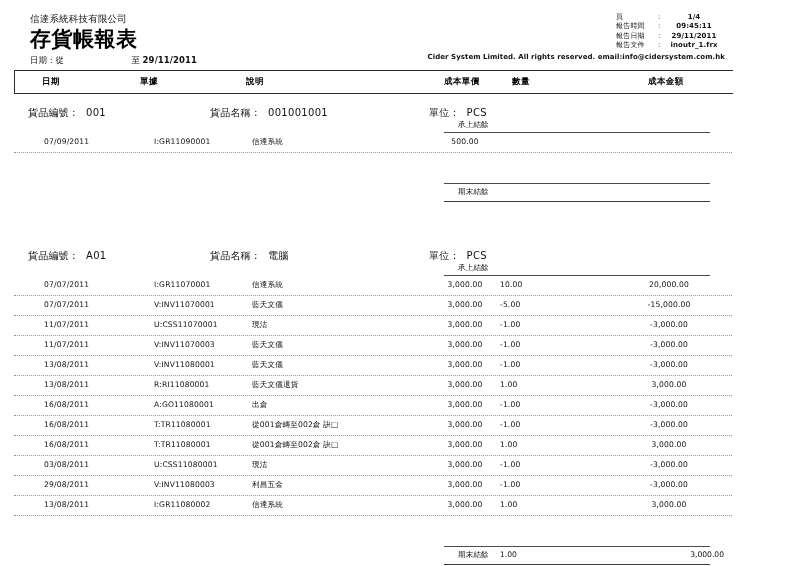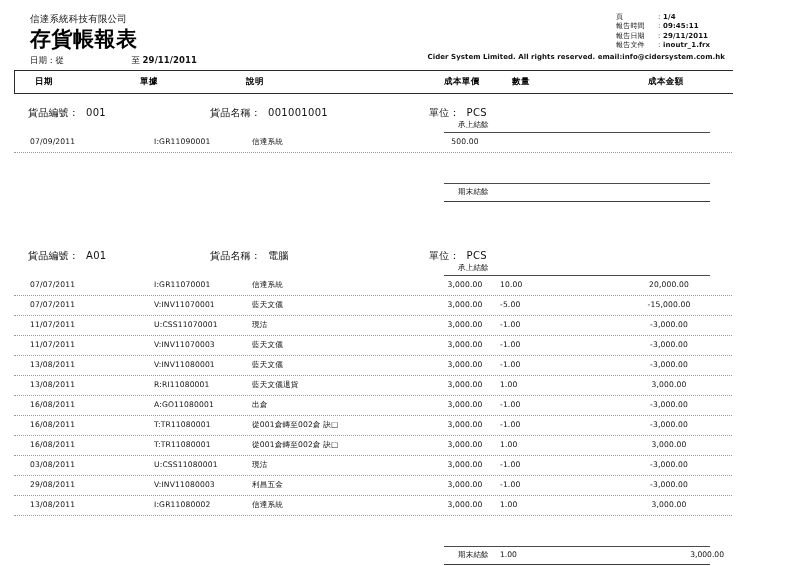--- a/index.html
+++ b/index.html
@@ -70,21 +70,21 @@
   }
   .meta-line .mlabel {
     display: inline-block;
     width: 42px;
     text-align: left;
     letter-spacing: .2px;
   }
   .meta-line .msep { display: inline-block; width: 5px; text-align: left; }
   .meta-line .mval {
     display: inline-block;
-    text-align: left;
+    text-align: center;
     min-width: 62px;
     font-weight: bold;
     letter-spacing: .1px;
   }
   .copyright {
     font-size: 7px;
     line-height: 10px;
     margin-top: 1px;
     color: #111;
     font-weight: bold;
@@ -119,21 +119,21 @@
     content: "";
     position: absolute;
     top: 0; bottom: 0;
     width: 1px;
     background: #2b2b2b;
   }
   .thead::before { left: 0; }
   .thead::after { right: 0; }
 
   
-  .c-date   { left: 21px; font-family: Liberation Mono, monospace; }
+  .c-date   { left: 28px; font-family: Liberation Mono, monospace; }
   .c-doc    { left: 126px; }
   .c-desc   { left: 232px; }
   .c-price  { left: 430px; }
   .c-qty    { left: 498px; }
   .c-amt    { left: 634px; }
 
   
   .group { position: relative; }
   .grp-head {
     position: relative;
@@ -185,21 +185,21 @@
     position: absolute;
     top: 4px;
     font-size: 7.6px;
     color: #111;
     white-space: nowrap;
     letter-spacing: .15px;
   }
   .drow .cell.num {
     text-align: center;
   }
-  .cell.v-date  { left: 16px; }
+  .cell.v-date  { left: 30px; }
   .cell.v-doc   { left: 140px; }
   .cell.v-desc  { left: 238px; }
   .cell.v-price { left: 420px; width: 62px; }
   .cell.v-qty   { left: 486px; width: 46px; text-align: left; }
   .cell.v-amt   { left: 600px; width: 110px; }
 
   
   .cb-block {
     position: relative;
     height: 30px;

